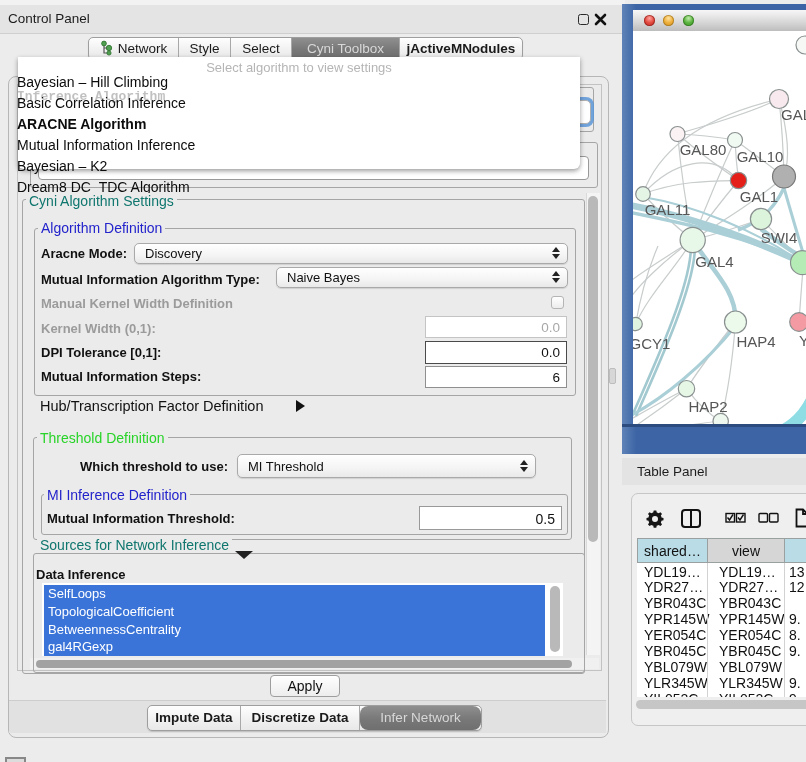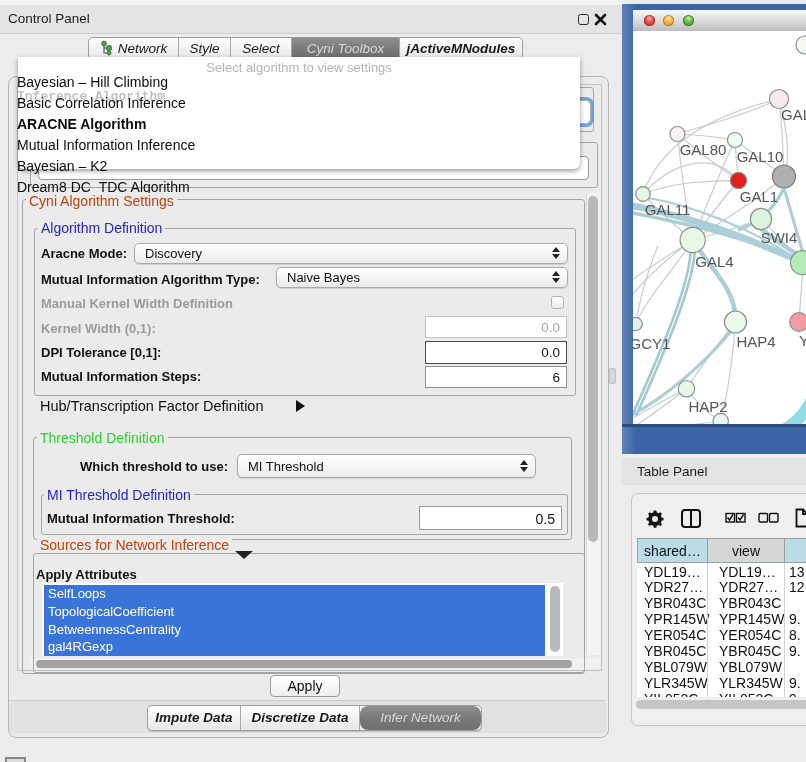--- a/index.html
+++ b/index.html
@@ -1,36 +1,36 @@
 <!DOCTYPE html>
 <html><head><meta charset="utf-8">
 <style>
   html,body{margin:0;padding:0;}
   body{width:806px;height:762px;position:relative;overflow:hidden;
        background:#ececec;font-family:"Liberation Sans",sans-serif;
        -webkit-font-smoothing:antialiased;}
   .abs{position:absolute;}
   .lbl{position:absolute;font-size:13px;font-weight:bold;color:#111;white-space:nowrap;}
   .dis{color:#9b9b9b;}
-  .gtitle{position:absolute;font-size:14px;color:#c2410c;background:#ebebeb;padding:0 3px;white-space:nowrap;}
+  .gtitle{position:absolute;font-size:14px;color:#0f766e;background:#ebebeb;padding:0 3px;white-space:nowrap;}
   .gbox{position:absolute;border:1px solid #a5a5a5;border-radius:3px;}
   .combo{position:absolute;border:1px solid #a9a9a9;border-radius:5px;
          background:linear-gradient(#ffffff,#f4f4f4 60%,#e9e9e9);
          box-shadow:0 1px 1px rgba(0,0,0,.12);
          font-size:13px;color:#111;}
   .combo .ct{position:absolute;left:10px;top:50%;transform:translateY(-50%);white-space:nowrap;}
   .carr{position:absolute;right:7px;top:50%;transform:translateY(-50%);width:8px;height:12px;}
   .carr:before,.carr:after{content:"";position:absolute;left:0;border-left:4px solid transparent;border-right:4px solid transparent;}
   .carr:before{top:0;border-bottom:5px solid #222;}
   .carr:after{bottom:0;border-top:5px solid #222;}
   .tfield{position:absolute;background:#fff;font-size:13.5px;color:#111;
           text-align:right;box-sizing:border-box;padding:3px 6px 0 0;}
   .seg{position:absolute;display:flex;border:1px solid #9e9e9e;border-radius:5px;
        background:linear-gradient(#fefefe,#f1f1f1 55%,#e8e8e8);overflow:hidden;
-       box-shadow:0 1px 1px rgba(0,0,0,.15);font-style:italic;}
+       box-shadow:0 1px 1px rgba(0,0,0,.15);}
   .seg .s{display:flex;align-items:center;justify-content:center;
           border-right:1px solid #a8a8a8;font-size:13.5px;color:#1a1a1a;box-sizing:border-box;}
   .seg .s:last-child{border-right:none;}
   .seg .sel{background:linear-gradient(#8f8f8f,#787878 55%,#6f6f6f);color:#d8d8d8;}
 </style></head>
 <body>
 
 <div class="abs" style="left:0;top:0;width:625px;height:5px;background:#f2f2f2;"></div>
 <div class="abs" style="left:0;top:5px;width:625px;height:28px;background:#e4e4e4;border-bottom:1px solid #cfcfcf;"></div>
 <div class="abs" style="left:8px;top:11px;font-size:13.5px;color:#1c1c1c;">Control Panel</div>
@@ -116,30 +116,30 @@
 <div class="gbox" style="left:32.5px;top:437px;width:537.5px;height:101px;"></div>
 <div class="gtitle" style="left:37px;top:430px;color:#28d428;">Threshold Definition</div>
 
 <div class="lbl" style="left:80px;top:459px;">Which threshold to use:</div>
 <div class="combo" style="left:237px;top:454px;width:297px;height:22px;">
     <span class="ct">MI Threshold</span>
     <span class="carr"></span>
   </div>
 
 <div class="gbox" style="left:40.5px;top:494px;width:525px;height:38.5px;"></div>
-<div class="gtitle" style="left:44px;top:487px;color:#2323cc;">MI Threshold Definition</div>
+<div class="gtitle" style="left:44px;top:487px;color:#2323cc;">MI Inference Definition</div>
 
 <div class="lbl" style="left:47px;top:511px;">Mutual Information Threshold:</div>
 <div class="tfield" style="left:419px;top:506px;width:143px;height:24px;border:1px solid #999;font-size:14px;padding-top:4px;">0.5</div>
 
 <div class="gbox" style="left:32.5px;top:553px;width:550.5px;height:118px;"></div>
 <div class="gtitle" style="left:37px;top:537px;">Sources for Network Inference</div>
 <div class="abs" style="left:235px;top:550.5px;width:0;height:0;border-left:9px solid transparent;border-right:9px solid transparent;border-top:8px solid #222;"></div>
 
-<div class="lbl" style="left:36px;top:567px;">Apply Attributes</div>
+<div class="lbl" style="left:36px;top:567px;">Data Inference</div>
 
 <div class="abs" style="left:42px;top:582.5px;width:521px;height:73px;background:#fff;overflow:hidden;">
   <div style="position:absolute;left:2px;top:2px;width:501px;height:71px;background:#3b74d8;"></div>
   <div style="position:absolute;left:6px;top:2.5px;font-size:13px;color:#fff;line-height:17.8px;">
     SelfLoops<br>TopologicalCoefficient<br>BetweennessCentrality<br>gal4RGexp
   </div>
   <div style="position:absolute;left:508px;top:3px;width:10px;height:66px;background:#b9b9b9;border-radius:5px;"></div>
 </div>
 
 <div class="abs" style="left:270px;top:675px;width:68px;height:20px;border:1px solid #9e9e9e;border-radius:4px;background:linear-gradient(#fff,#ededed);text-align:center;font-size:14px;color:#111;line-height:20px;">Apply</div>

